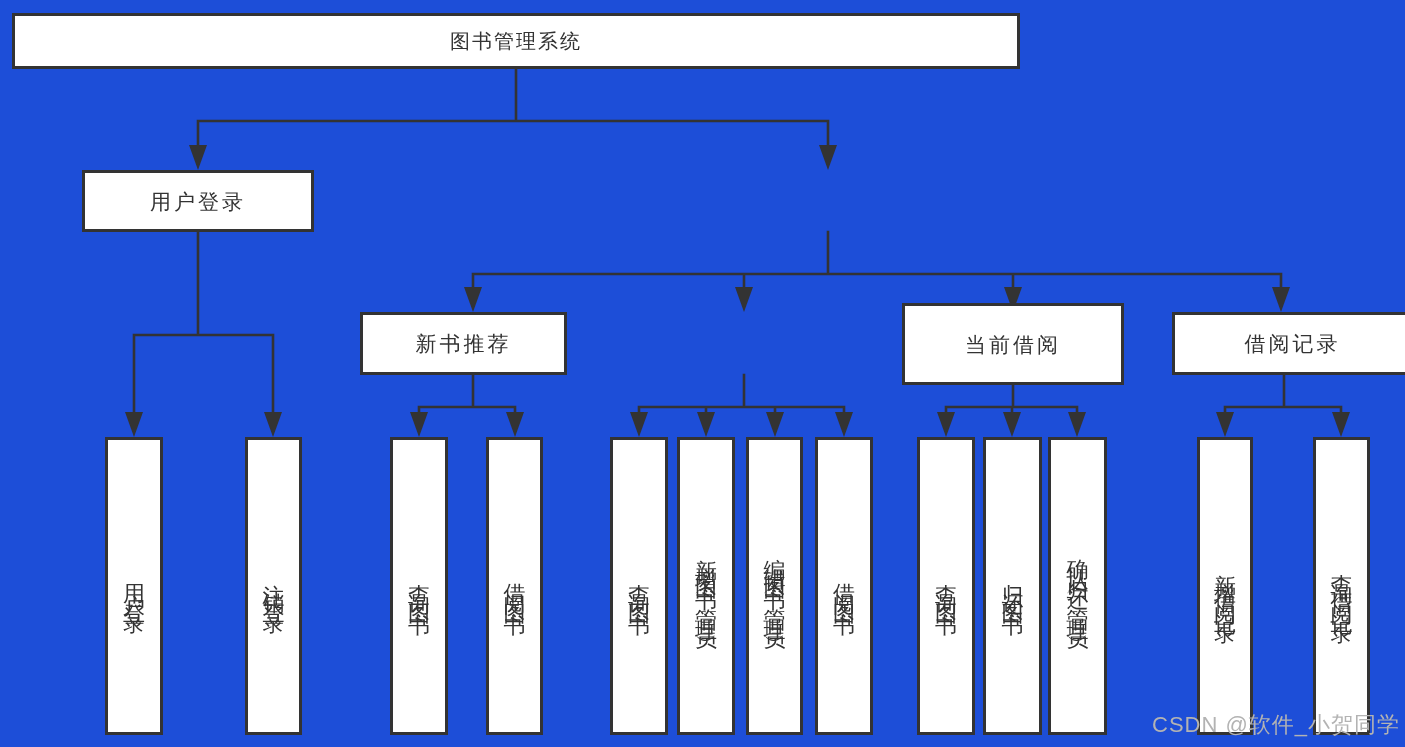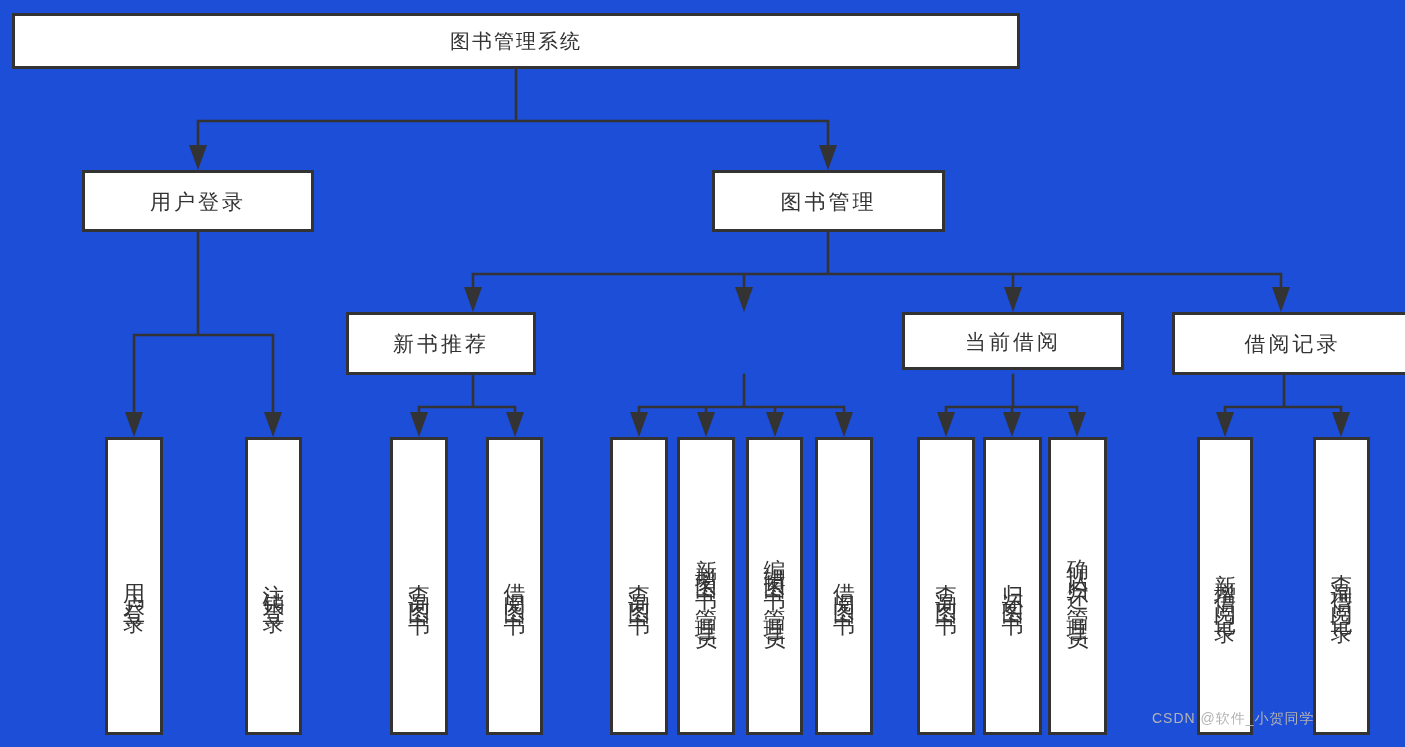--- a/index.html
+++ b/index.html
@@ -41,21 +41,21 @@
     writing-mode: vertical-rl;
     text-orientation: mixed;
     font-size: 22px;
     letter-spacing: 10px;
     line-height: 1;
   }
   .watermark {
     position: absolute;
     left: 1152px;
     top: 710px;
-    font-size: 14px;
+    font-size: 22px;
     letter-spacing: 1px;
     color: #b3b3b3;
     white-space: nowrap;
     z-index: 5;
   }
 </style>
 </head>
 <body>
 
 <div class="canvas">
@@ -117,28 +117,25 @@
     </g>
   </svg>
 
   <div class="box root" style="left:12px; top:13px; width:1008px; height:56px;">
     <span class="lbl">图书管理系统</span>
   </div>
 
   <div class="box" style="left:82px; top:170px; width:232px; height:62px;">
     <span class="lbl">用户登录</span>
   </div>
-  <div class="box" style="left:712px; top:170px; width:233px; height:62px;">
-    <span class="lbl">图书管理</span>
-  </div>
 
-  <div class="box" style="left:346px; top:312px; width:190px; height:63px;">
+  <div class="box" style="left:360px; top:312px; width:207px; height:63px;">
     <span class="lbl">新书推荐</span>
   </div>
-  <div class="box" style="left:902px; top:312px; width:222px; height:58px;">
+  <div class="box" style="left:902px; top:303px; width:222px; height:82px;">
     <span class="lbl">当前借阅</span>
   </div>
   <div class="box" style="left:1172px; top:312px; width:241px; height:63px;">
     <span class="lbl">借阅记录</span>
   </div>
 
   <div class="box leaf" style="left:105px; top:437px; width:58px; height:298px;">
     <span class="vtext">用户登录</span>
   </div>
   <div class="box leaf" style="left:245px; top:437px; width:57px; height:298px;">

